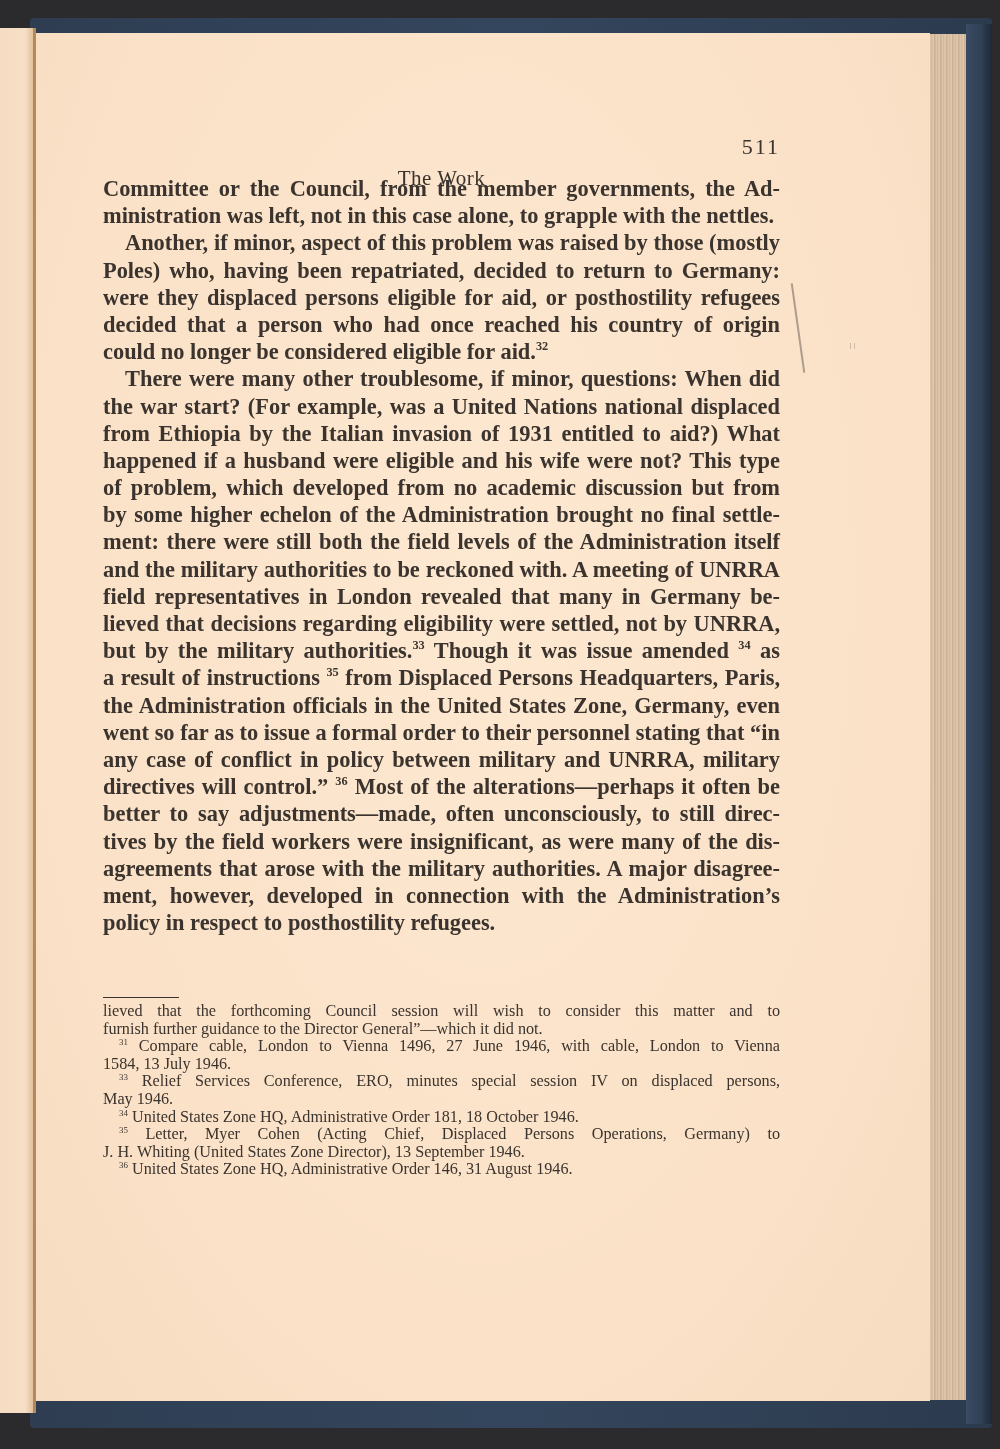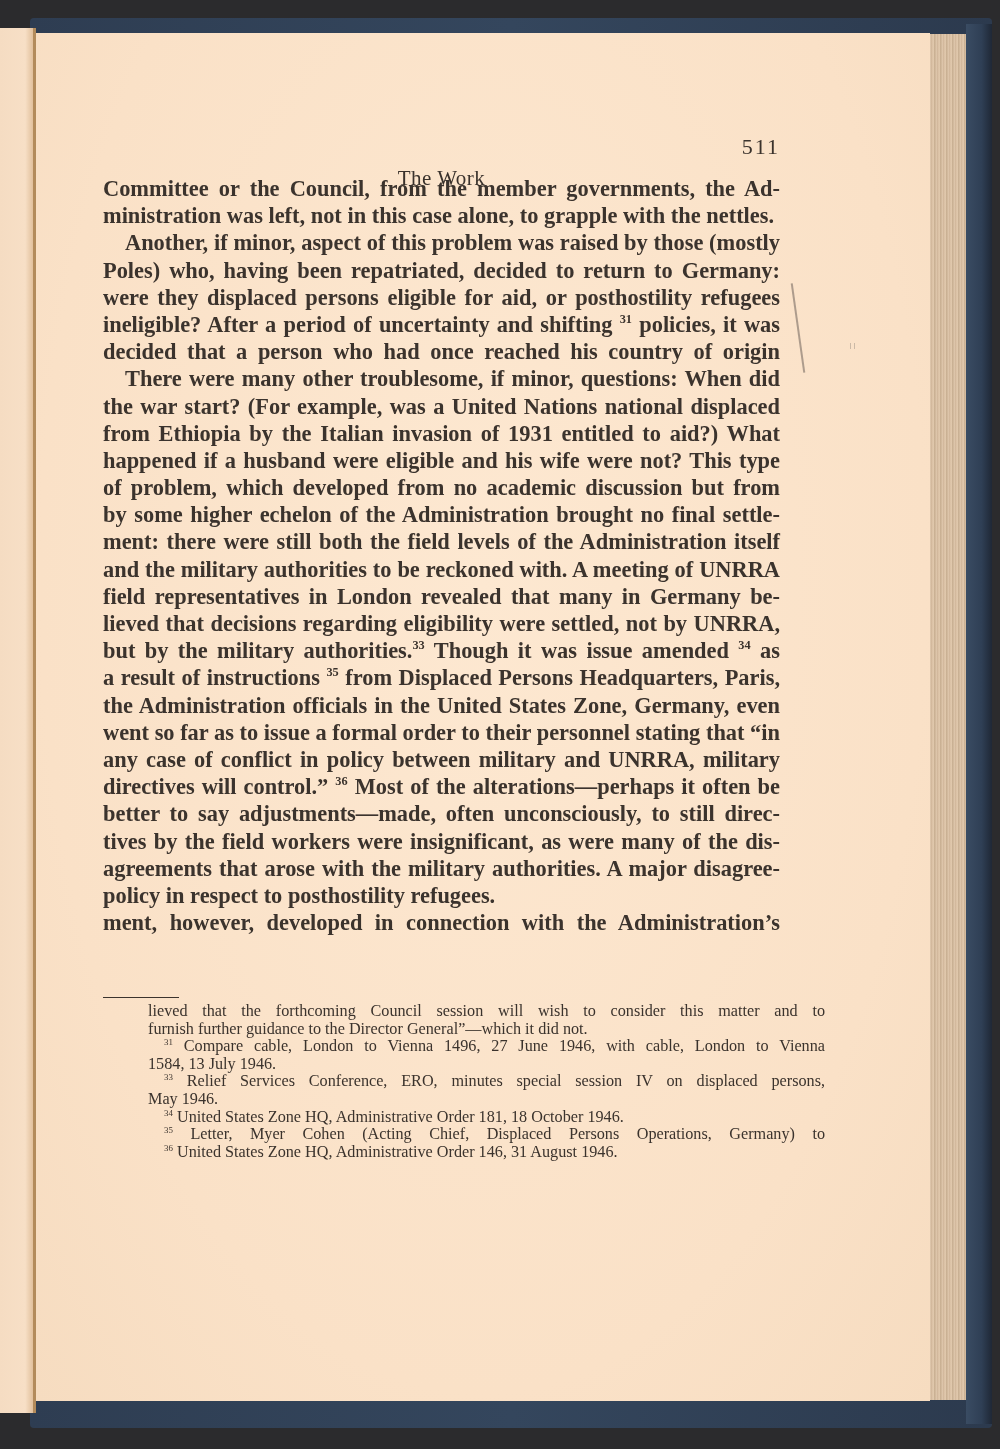--- a/index.html
+++ b/index.html
@@ -53,21 +53,21 @@
     display: block; white-space: nowrap; text-align: justify;
     text-align-last: justify; height: 27.2px; font-weight: bold;
   }
   .line.last { text-align-last: left; }
   .line.indent { padding-left: 22px; }
   .footnote-rule {
     position: absolute; left: 103px; top: 997px; width: 76px; height: 1px; background: #3b332d;
   }
   .footnotes {
     position: absolute; left: 103px; top: 1003px; width: 677px;
-    font-size: 16.2px; line-height: 17.6px; color: #3b332d; margin-left: 45px;
+    font-size: 16.2px; line-height: 17.6px; color: #3b332d;
   }
   .fline { display: block; white-space: nowrap; text-align: justify; text-align-last: justify; height: 17.6px; }
   .fline.last { text-align-last: left; }
   .fline.indent { padding-left: 16px; }
   sup { font-size: 0.55em; vertical-align: 0.7em; line-height: 0; }
   .pencil-mark {
     position: absolute; left: 797px; top: 283px; width: 2px; height: 90px;
     background: #8c7e72; transform: rotate(-8deg); opacity: 0.7;
   }
   .stray-mark { position: absolute; left: 850px; top: 343px; width: 3px; height: 6px; border-left: 1px solid #cbb9a6; border-right: 1px solid #cbb9a6; }
@@ -89,49 +89,50 @@
   <div class="running-head">The Work</div>
   <div class="page-number">511</div>
 </div>
 
 <div class="body-text" id="body-text">
     <span class="line"><span>Committee or the Council, from the member governments, the Ad-</span></span>
     <span class="line last"><span>ministration was left, not in this case alone, to grapple with the nettles.</span></span>
     <span class="line indent"><span>Another, if minor, aspect of this problem was raised by those (mostly</span></span>
     <span class="line"><span>Poles) who, having been repatriated, decided to return to Germany:</span></span>
     <span class="line"><span>were they displaced persons eligible for aid, or posthostility refugees</span></span>
-    <span class="line"><span>ineligible? After a period of uncertainty and shifting </span><sup>31</sup><span> policies, it was</span></span>
     <span class="line"><span>decided that a person who had once reached his country of origin</span></span>
+    <span class="line last"><span>could no longer be considered eligible for aid.</span><sup>32</sup><span></span></span>
     <span class="line indent"><span>There were many other troublesome, if minor, questions: When did</span></span>
     <span class="line"><span>the war start? (For example, was a United Nations national displaced</span></span>
     <span class="line"><span>from Ethiopia by the Italian invasion of 1931 entitled to aid?) What</span></span>
     <span class="line"><span>happened if a husband were eligible and his wife were not? This type</span></span>
     <span class="line"><span>of problem, which developed from no academic discussion but from</span></span>
     <span class="line"><span>by some higher echelon of the Administration brought no final settle-</span></span>
     <span class="line"><span>ment: there were still both the field levels of the Administration itself</span></span>
     <span class="line"><span>and the military authorities to be reckoned with. A meeting of UNRRA</span></span>
     <span class="line"><span>field representatives in London revealed that many in Germany be-</span></span>
     <span class="line"><span>lieved that decisions regarding eligibility were settled, not by UNRRA,</span></span>
     <span class="line"><span>but by the military authorities.</span><sup>33</sup><span> Though it was issue amended </span><sup>34</sup><span> as</span></span>
     <span class="line"><span>a result of instructions </span><sup>35</sup><span> from Displaced Persons Headquarters, Paris,</span></span>
     <span class="line"><span>the Administration officials in the United States Zone, Germany, even</span></span>
     <span class="line"><span>went so far as to issue a formal order to their personnel stating that “in</span></span>
     <span class="line"><span>any case of conflict in policy between military and UNRRA, military</span></span>
     <span class="line"><span>directives will control.” </span><sup>36</sup><span> Most of the alterations—perhaps it often be</span></span>
     <span class="line"><span>better to say adjustments—made, often unconsciously, to still direc-</span></span>
     <span class="line"><span>tives by the field workers were insignificant, as were many of the dis-</span></span>
     <span class="line"><span>agreements that arose with the military authorities. A major disagree-</span></span>
+    <span class="line"><span>ment, however, developed in connection with the Administration’s</span></span>
     <span class="line last"><span>policy in respect to posthostility refugees.</span></span>
-    <span class="line"><span>ment, however, developed in connection with the Administration’s</span></span>
   </div>
 
 <div class="footnote-rule"></div>
 <div class="footnotes" id="footnotes">
     <span class="fline"><span>lieved that the forthcoming Council session will wish to consider this matter and to</span></span>
     <span class="fline last"><span>furnish further guidance to the Director General”—which it did not.</span></span>
     <span class="fline indent"><sup>31</sup><span> Compare cable, London to Vienna 1496, 27 June 1946, with cable, London to Vienna</span></span>
     <span class="fline last"><span>1584, 13 July 1946.</span></span>
     <span class="fline indent"><sup>33</sup><span> Relief Services Conference, ERO, minutes special session IV on displaced persons,</span></span>
     <span class="fline last"><span>May 1946.</span></span>
     <span class="fline indent last"><sup>34</sup><span> United States Zone HQ, Administrative Order 181, 18 October 1946.</span></span>
     <span class="fline indent"><sup>35</sup><span> Letter, Myer Cohen (Acting Chief, Displaced Persons Operations, Germany) to</span></span>
+    <span class="fline last"><span>J. H. Whiting (United States Zone Director), 13 September 1946.</span></span>
     <span class="fline indent last"><sup>36</sup><span> United States Zone HQ, Administrative Order 146, 31 August 1946.</span></span>
   </div>
 
 </body></html>

